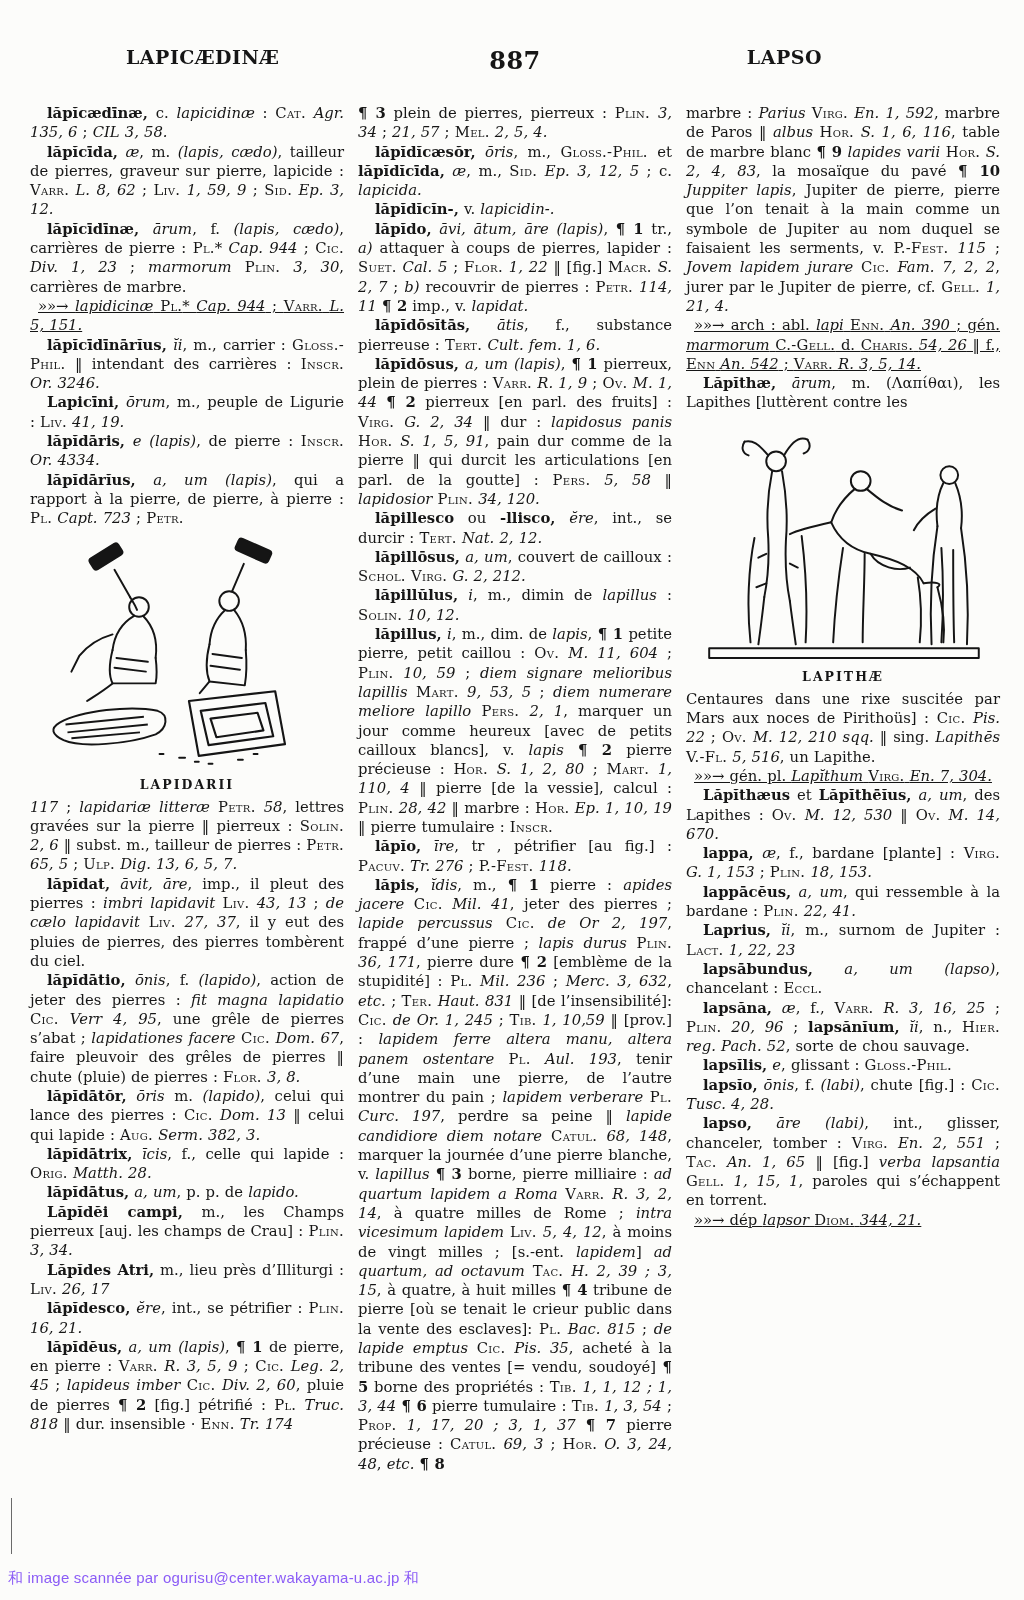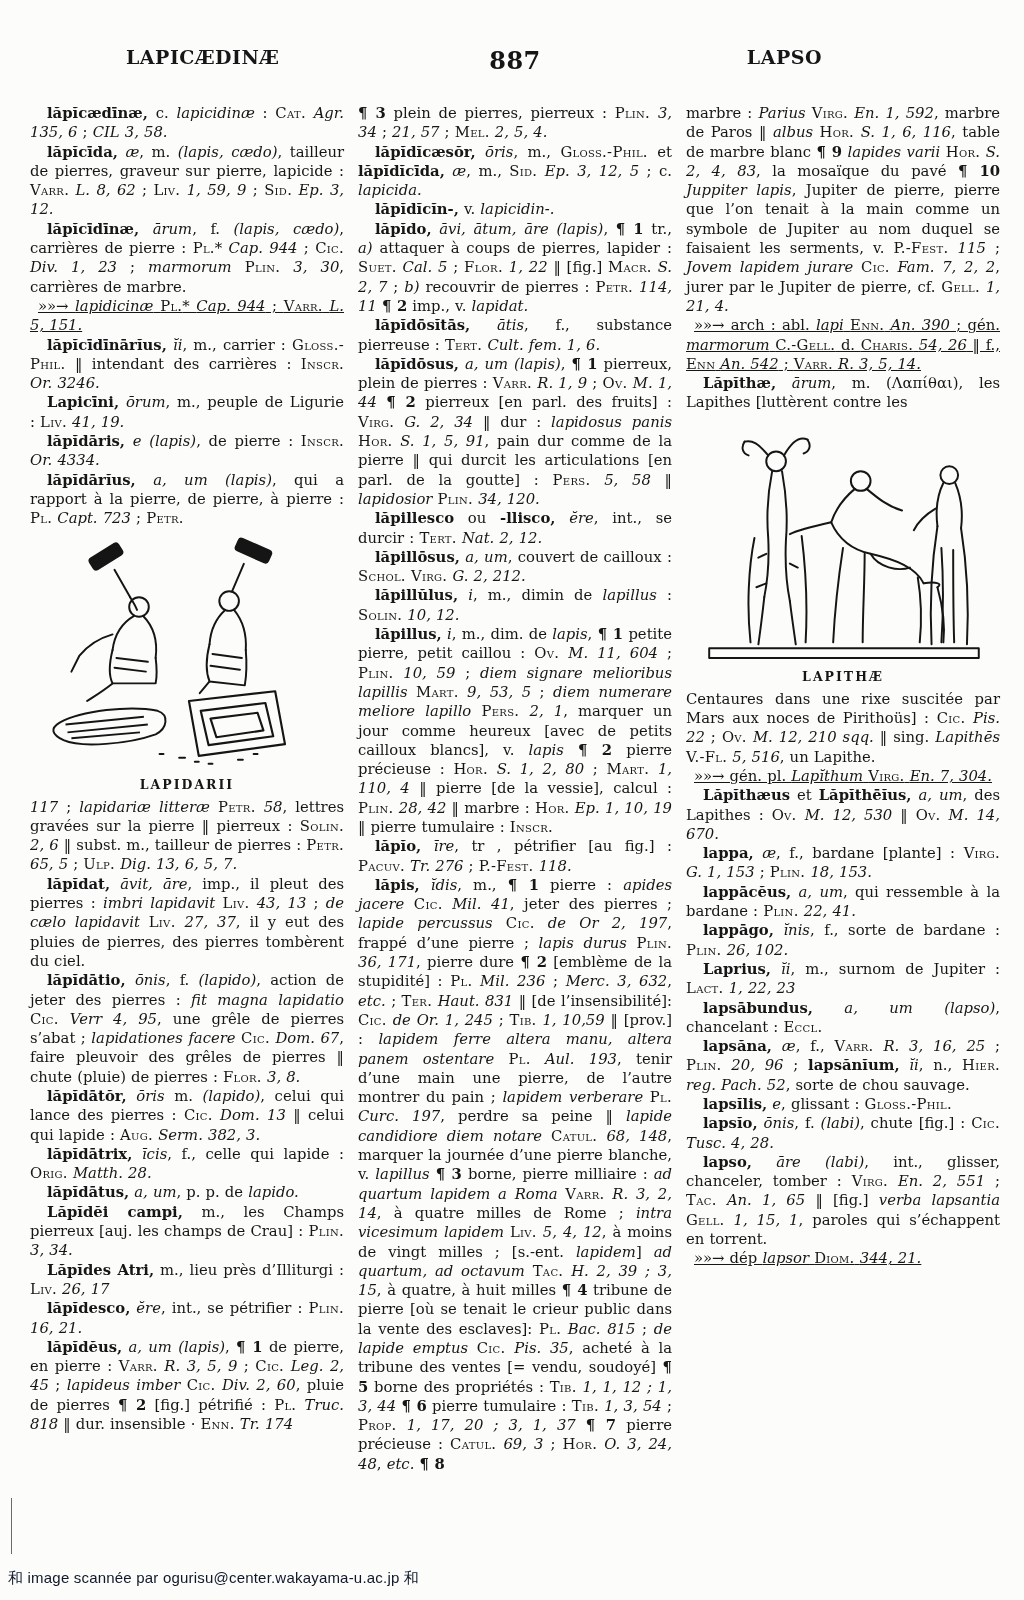--- a/index.html
+++ b/index.html
@@ -40,21 +40,21 @@
   p.entry sc { font-variant:small-caps; letter-spacing:.3px; }
   figure.illustration { margin:8px 0 5px; text-align:center; }
   figure.illustration svg { display:block; margin:0 auto; }
   figcaption {
     font-size:12.5px; font-weight:bold; letter-spacing:2px;
     margin-top:5px; text-indent:0; text-align:center;
   }
   .scan-footer {
     position:absolute; left:8px; bottom:12px;
     font-family:"Liberation Sans", sans-serif;
-    font-size:15px; color:#0f172a; letter-spacing:.2px;
+    font-size:15px; color:#8b5cf6; letter-spacing:.2px;
   }
   .scan-artifact {
     position:absolute; left:11px; bottom:46px;
     width:1px; height:56px; background:#6a6a6a;
   }
 </style>
 </head>
 <body>
 
 <div class="page">
@@ -176,21 +176,20 @@
         <path d="M244 90 C234 96 226 104 222 112"></path>
       </g>
     </svg>
     <figcaption>LAPITHÆ</figcaption>
   </figure>
 <p class="entry noindent">Centaures dans une rixe suscitée par Mars aux noces de Pirithoüs] : <sc>Cic.</sc> <i>Pis. 22</i> ; <sc>Ov.</sc> <i>M. 12, 210 sqq.</i> ‖ sing. <i>Lapithēs</i> <sc>V.-Fl.</sc> <i>5, 516</i>, un Lapithe.</p>
         <p class="entry arrow">»»→ gén. pl. <i>Lapĭthum</i> <sc>Virg.</sc> <i>En. 7, 304.</i></p>
         <p class="entry indent"><b>Lăpĭthæus</b> et <b>Lăpĭthēĭus,</b> <i>a, um</i>, des Lapithes : <sc>Ov.</sc> <i>M. 12, 530</i> ‖ <sc>Ov.</sc> <i>M. 14, 670.</i></p>
         <p class="entry indent"><b>lappa,</b> <i>æ</i>, f., bardane [plante] : <sc>Virg.</sc> <i>G. 1, 153</i> ; <sc>Plin.</sc> <i>18, 153.</i></p>
         <p class="entry indent"><b>lappācĕus,</b> <i>a, um</i>, qui ressemble à la bardane : <sc>Plin.</sc> <i>22, 41.</i></p>
-        <p class="entry indent"><b>lappāgo,</b> <i>ĭnis</i>, f., sorte de bardane : <sc>Plin.</sc> <i>26, 102.</i></p>
         <p class="entry indent"><b>Laprius,</b> <i>ĭi</i>, m., surnom de Jupiter : <sc>Lact.</sc> <i>1, 22, 23</i></p>
         <p class="entry indent"><b>lapsābundus,</b> <i>a, um (lapso)</i>, chancelant : <sc>Eccl.</sc></p>
         <p class="entry indent"><b>lapsăna,</b> <i>æ</i>, f., <sc>Varr.</sc> <i>R. 3, 16, 25</i> ; <sc>Plin.</sc> <i>20, 96</i> ; <b>lapsănĭum,</b> <i>ĭi</i>, n., <sc>Hier.</sc> <i>reg. Pach. 52</i>, sorte de chou sauvage.</p>
         <p class="entry indent"><b>lapsĭlis,</b> <i>e</i>, glissant : <sc>Gloss.-Phil.</sc></p>
         <p class="entry indent"><b>lapsĭo,</b> <i>ōnis</i>, f. <i>(labi)</i>, chute [fig.] : <sc>Cic.</sc> <i>Tusc. 4, 28.</i></p>
         <p class="entry indent"><b>lapso,</b> <i>āre (labi)</i>, int., glisser, chanceler, tomber : <sc>Virg.</sc> <i>En. 2, 551</i> ; <sc>Tac.</sc> <i>An. 1, 65</i> ‖ [fig.] <i>verba lapsantia</i> <sc>Gell.</sc> <i>1, 15, 1</i>, paroles qui s’échappent en torrent.</p>
         <p class="entry arrow">»»→ dép <i>lapsor</i> <sc>Diom.</sc> <i>344, 21.</i></p>
       </div>
   </div>
 </div>

